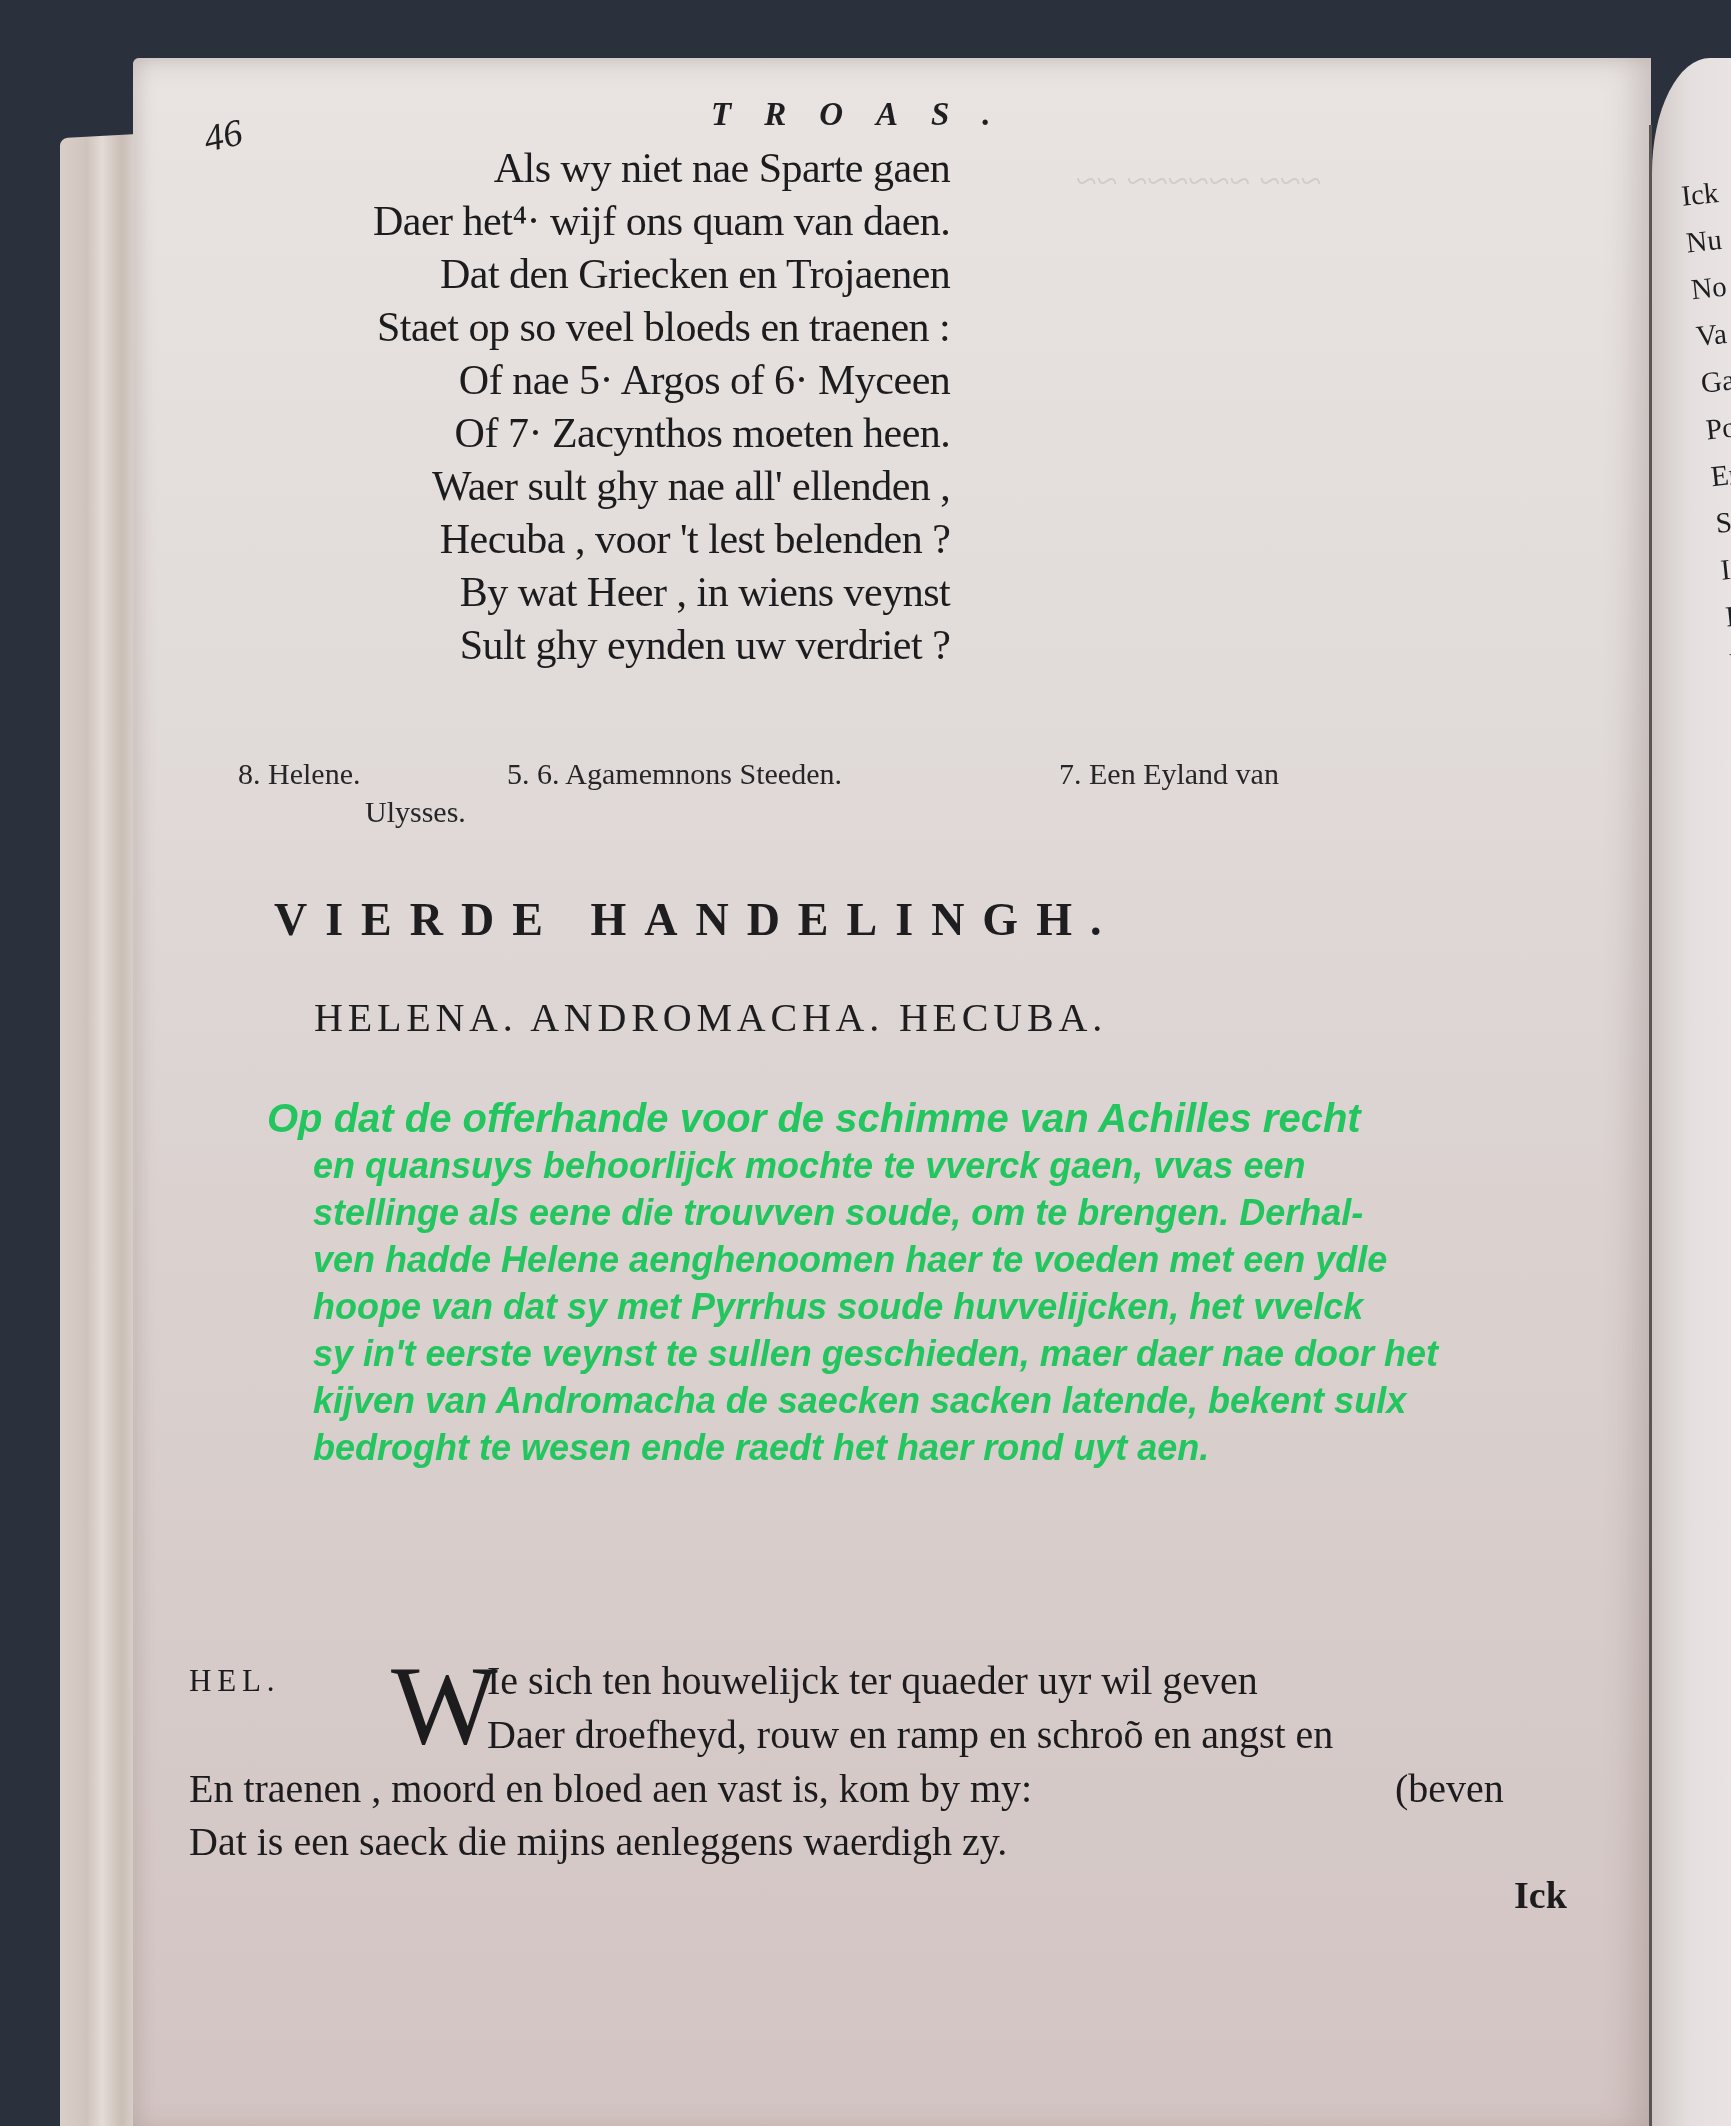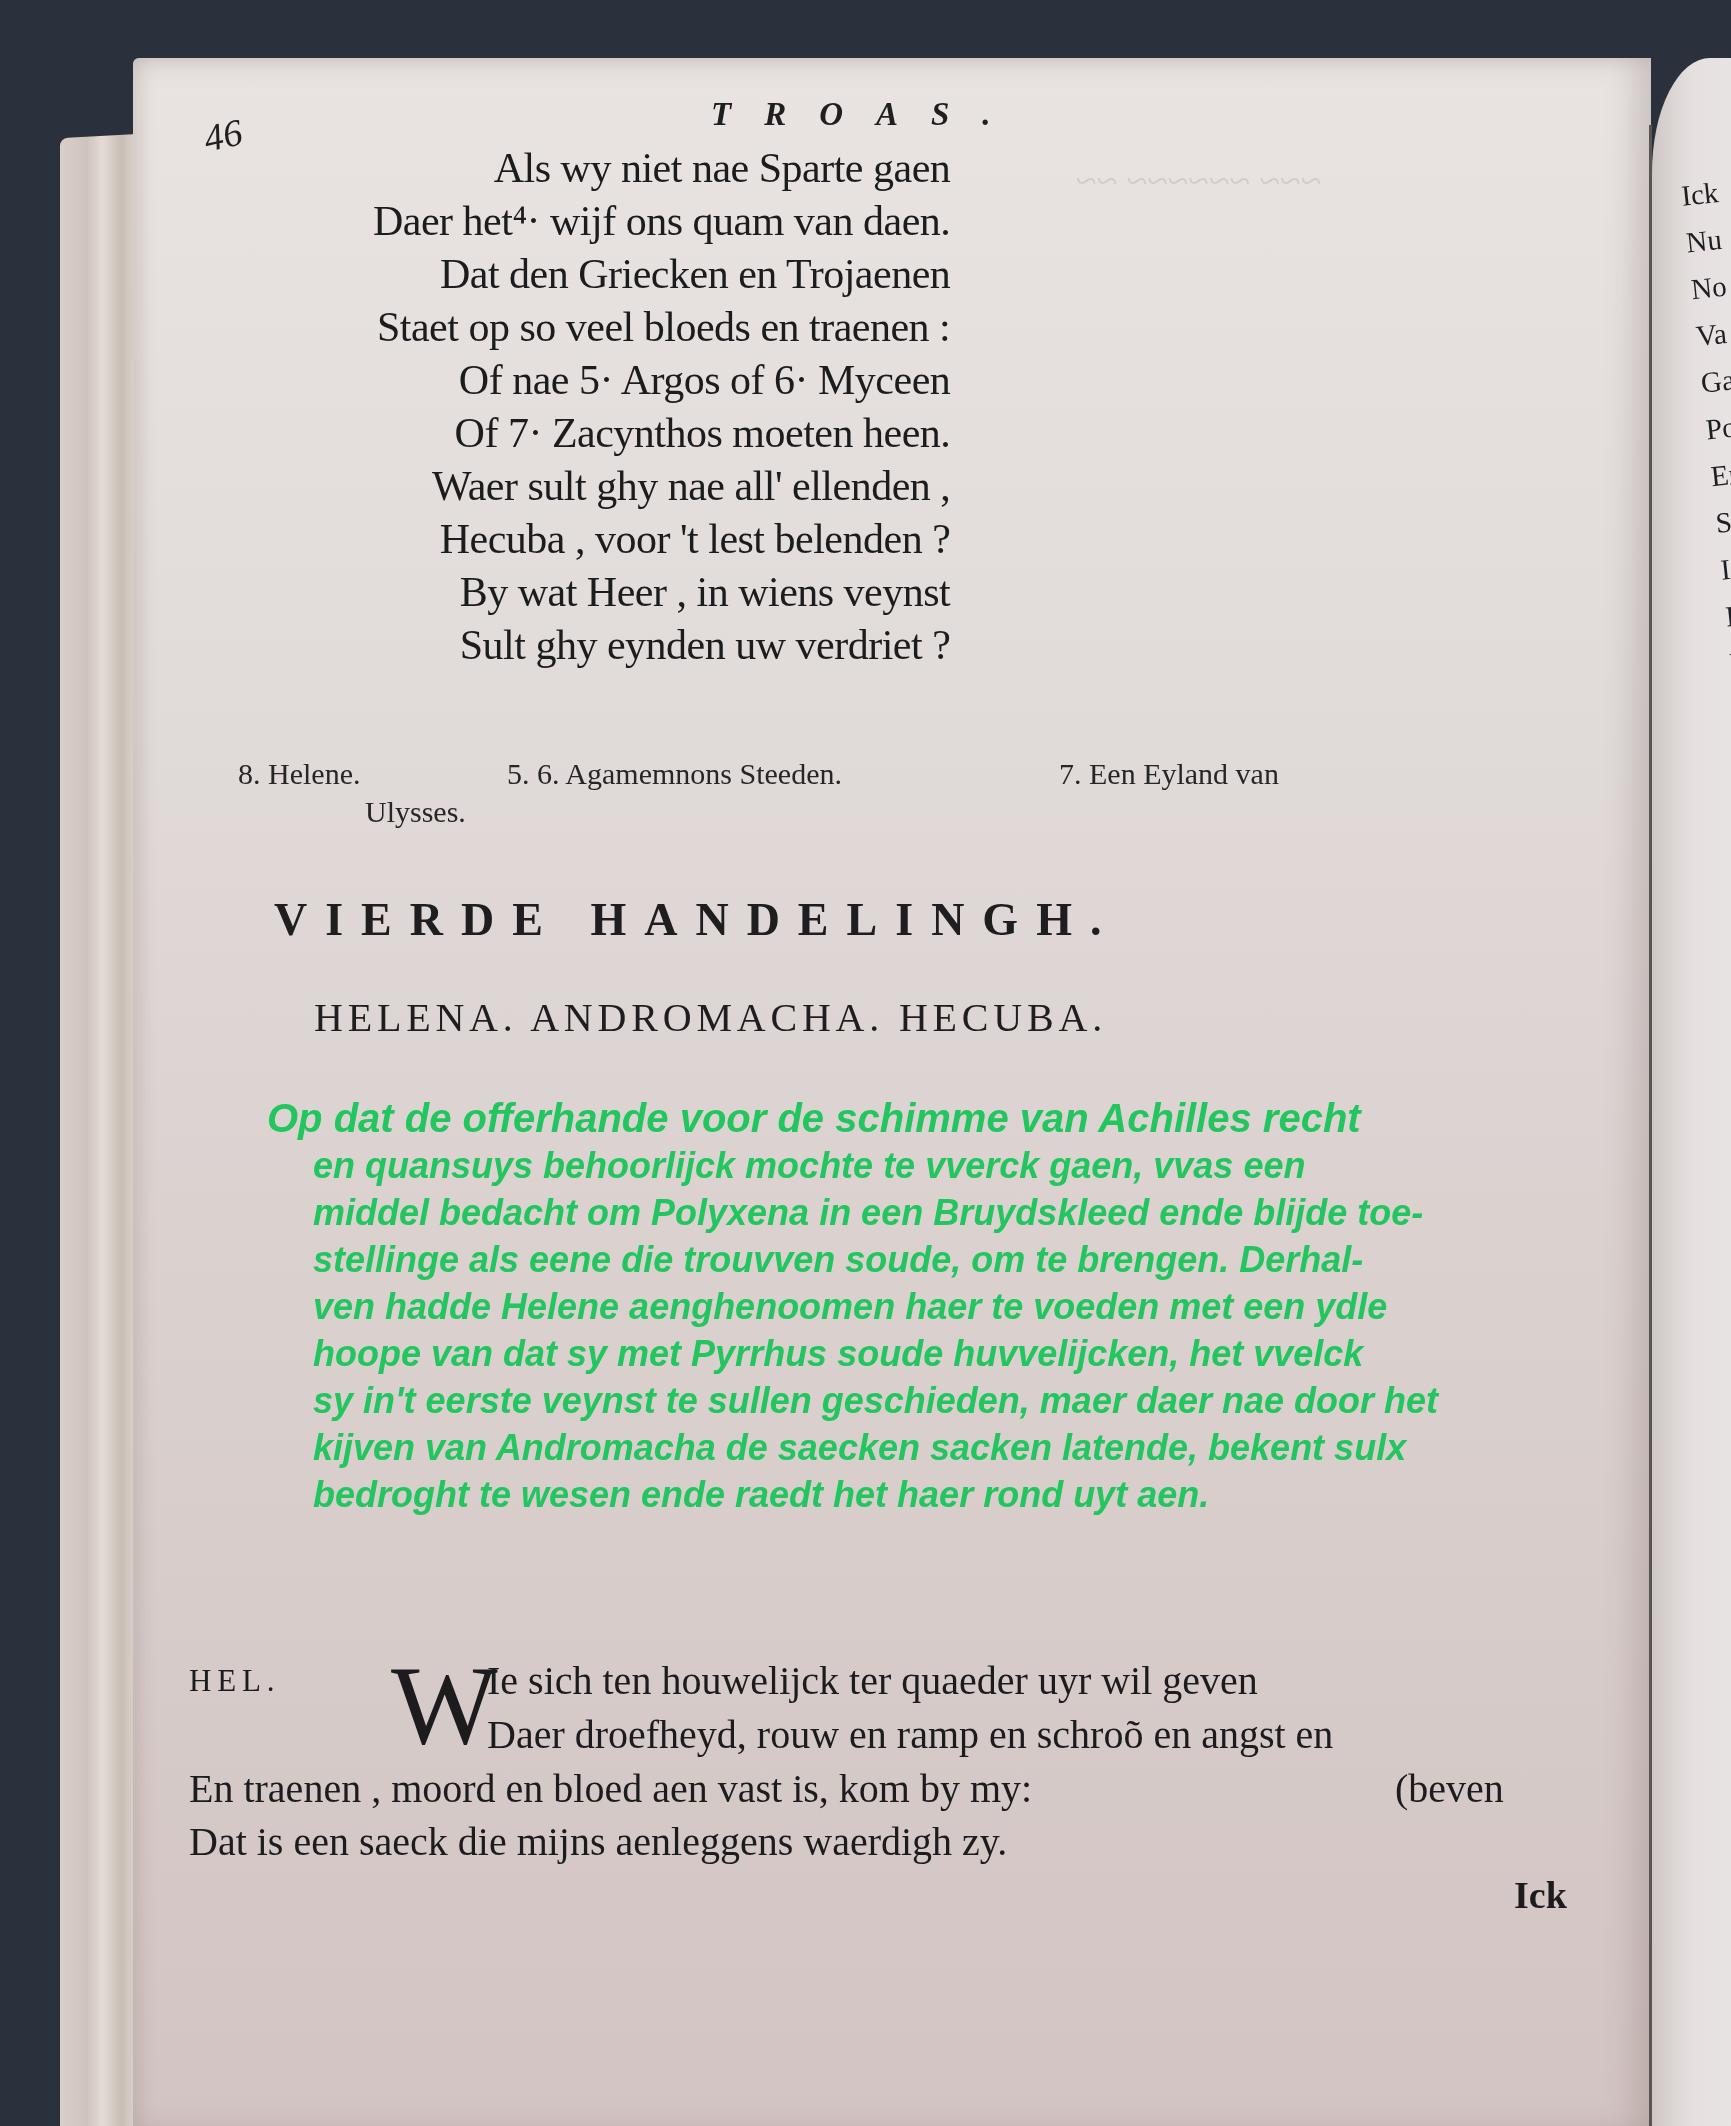--- a/index.html
+++ b/index.html
@@ -156,21 +156,20 @@
     <span class="cont">Ulysses.</span>
   </div>
 </div>
 
 <div class="act-title">VIERDE HANDELINGH.</div>
 <div class="characters">HELENA. ANDROMACHA. HECUBA.</div>
 
 <div class="argument">
   <div class="first">Op dat de offerhande voor de schimme van Achilles recht</div>
   <div class="indent">en quansuys behoorlijck mochte te vverck gaen, vvas een</div>
-  <div class="indent">middel bedacht om Polyxena in een Bruydskleed ende blijde toe-</div>
   <div class="indent">stellinge als eene die trouvven soude, om te brengen. Derhal-</div>
   <div class="indent">ven hadde Helene aenghenoomen haer te voeden met een ydle</div>
   <div class="indent">hoope van dat sy met Pyrrhus soude huvvelijcken, het vvelck</div>
   <div class="indent">sy in't eerste veynst te sullen geschieden, maer daer nae door het</div>
   <div class="indent">kijven van Andromacha de saecken sacken latende, bekent sulx</div>
   <div class="indent">bedroght te wesen ende raedt het haer rond uyt aen.</div>
 </div>
 
 <div class="speech">
   <span class="speaker">HEL.</span>

